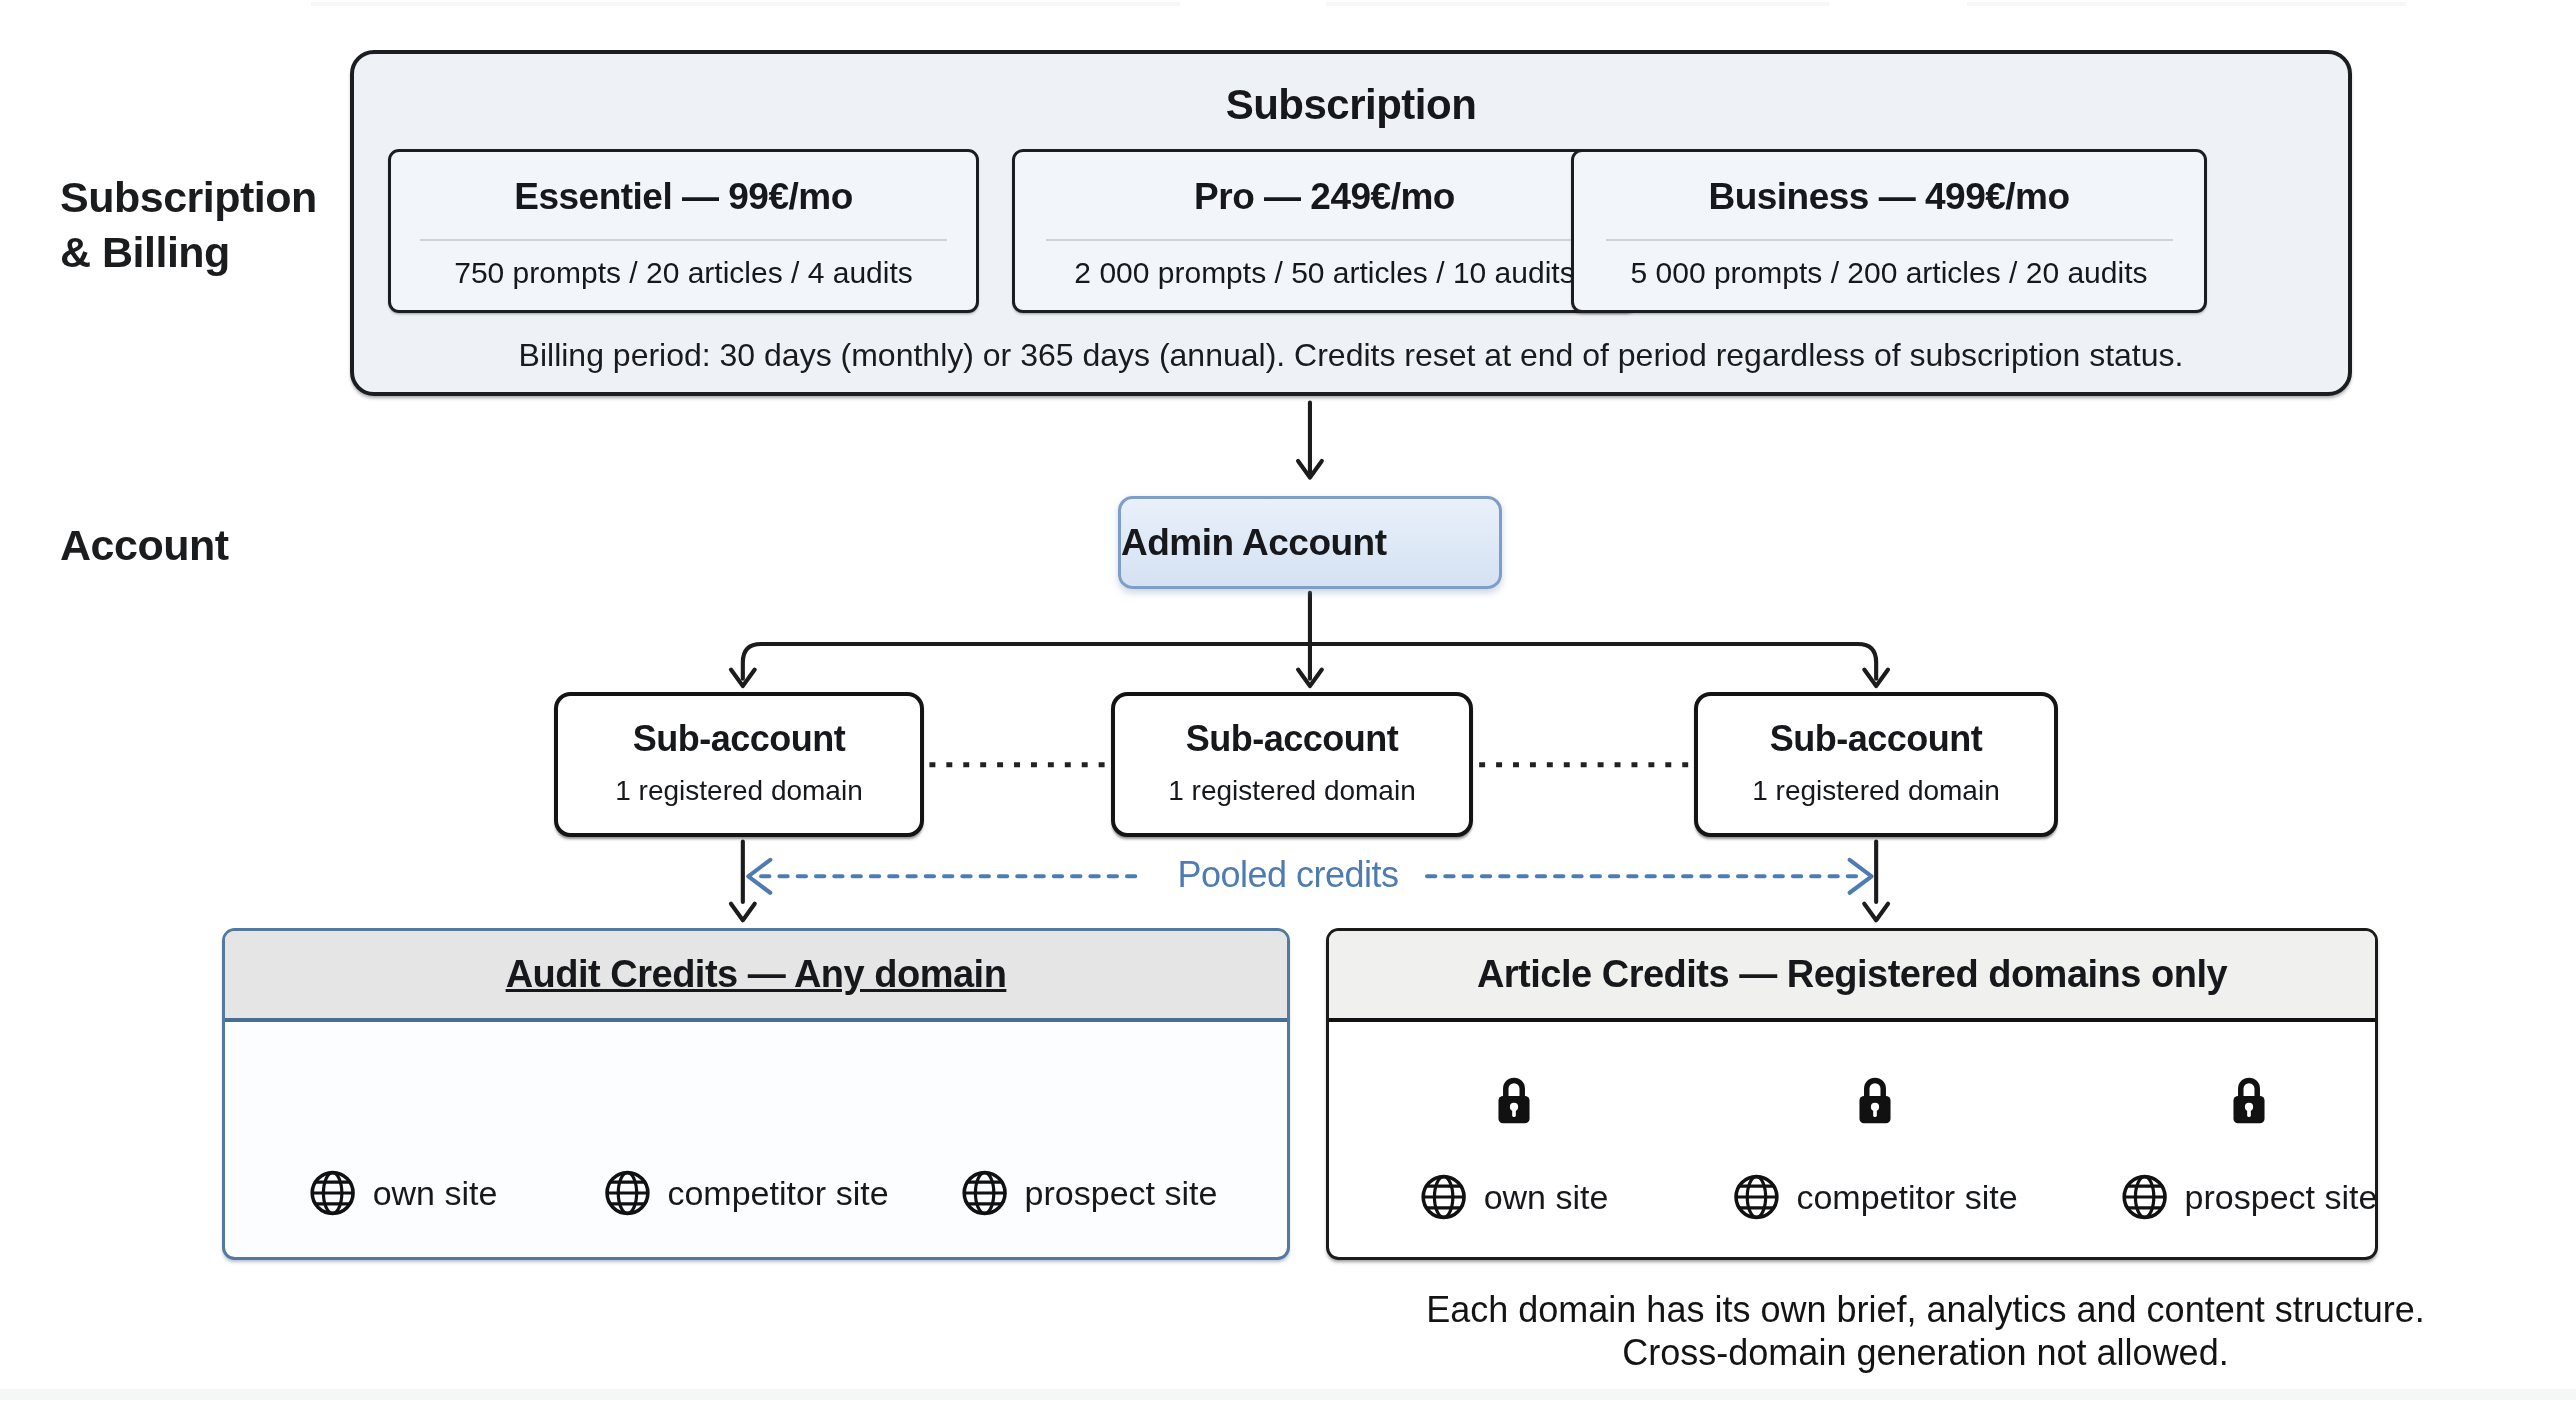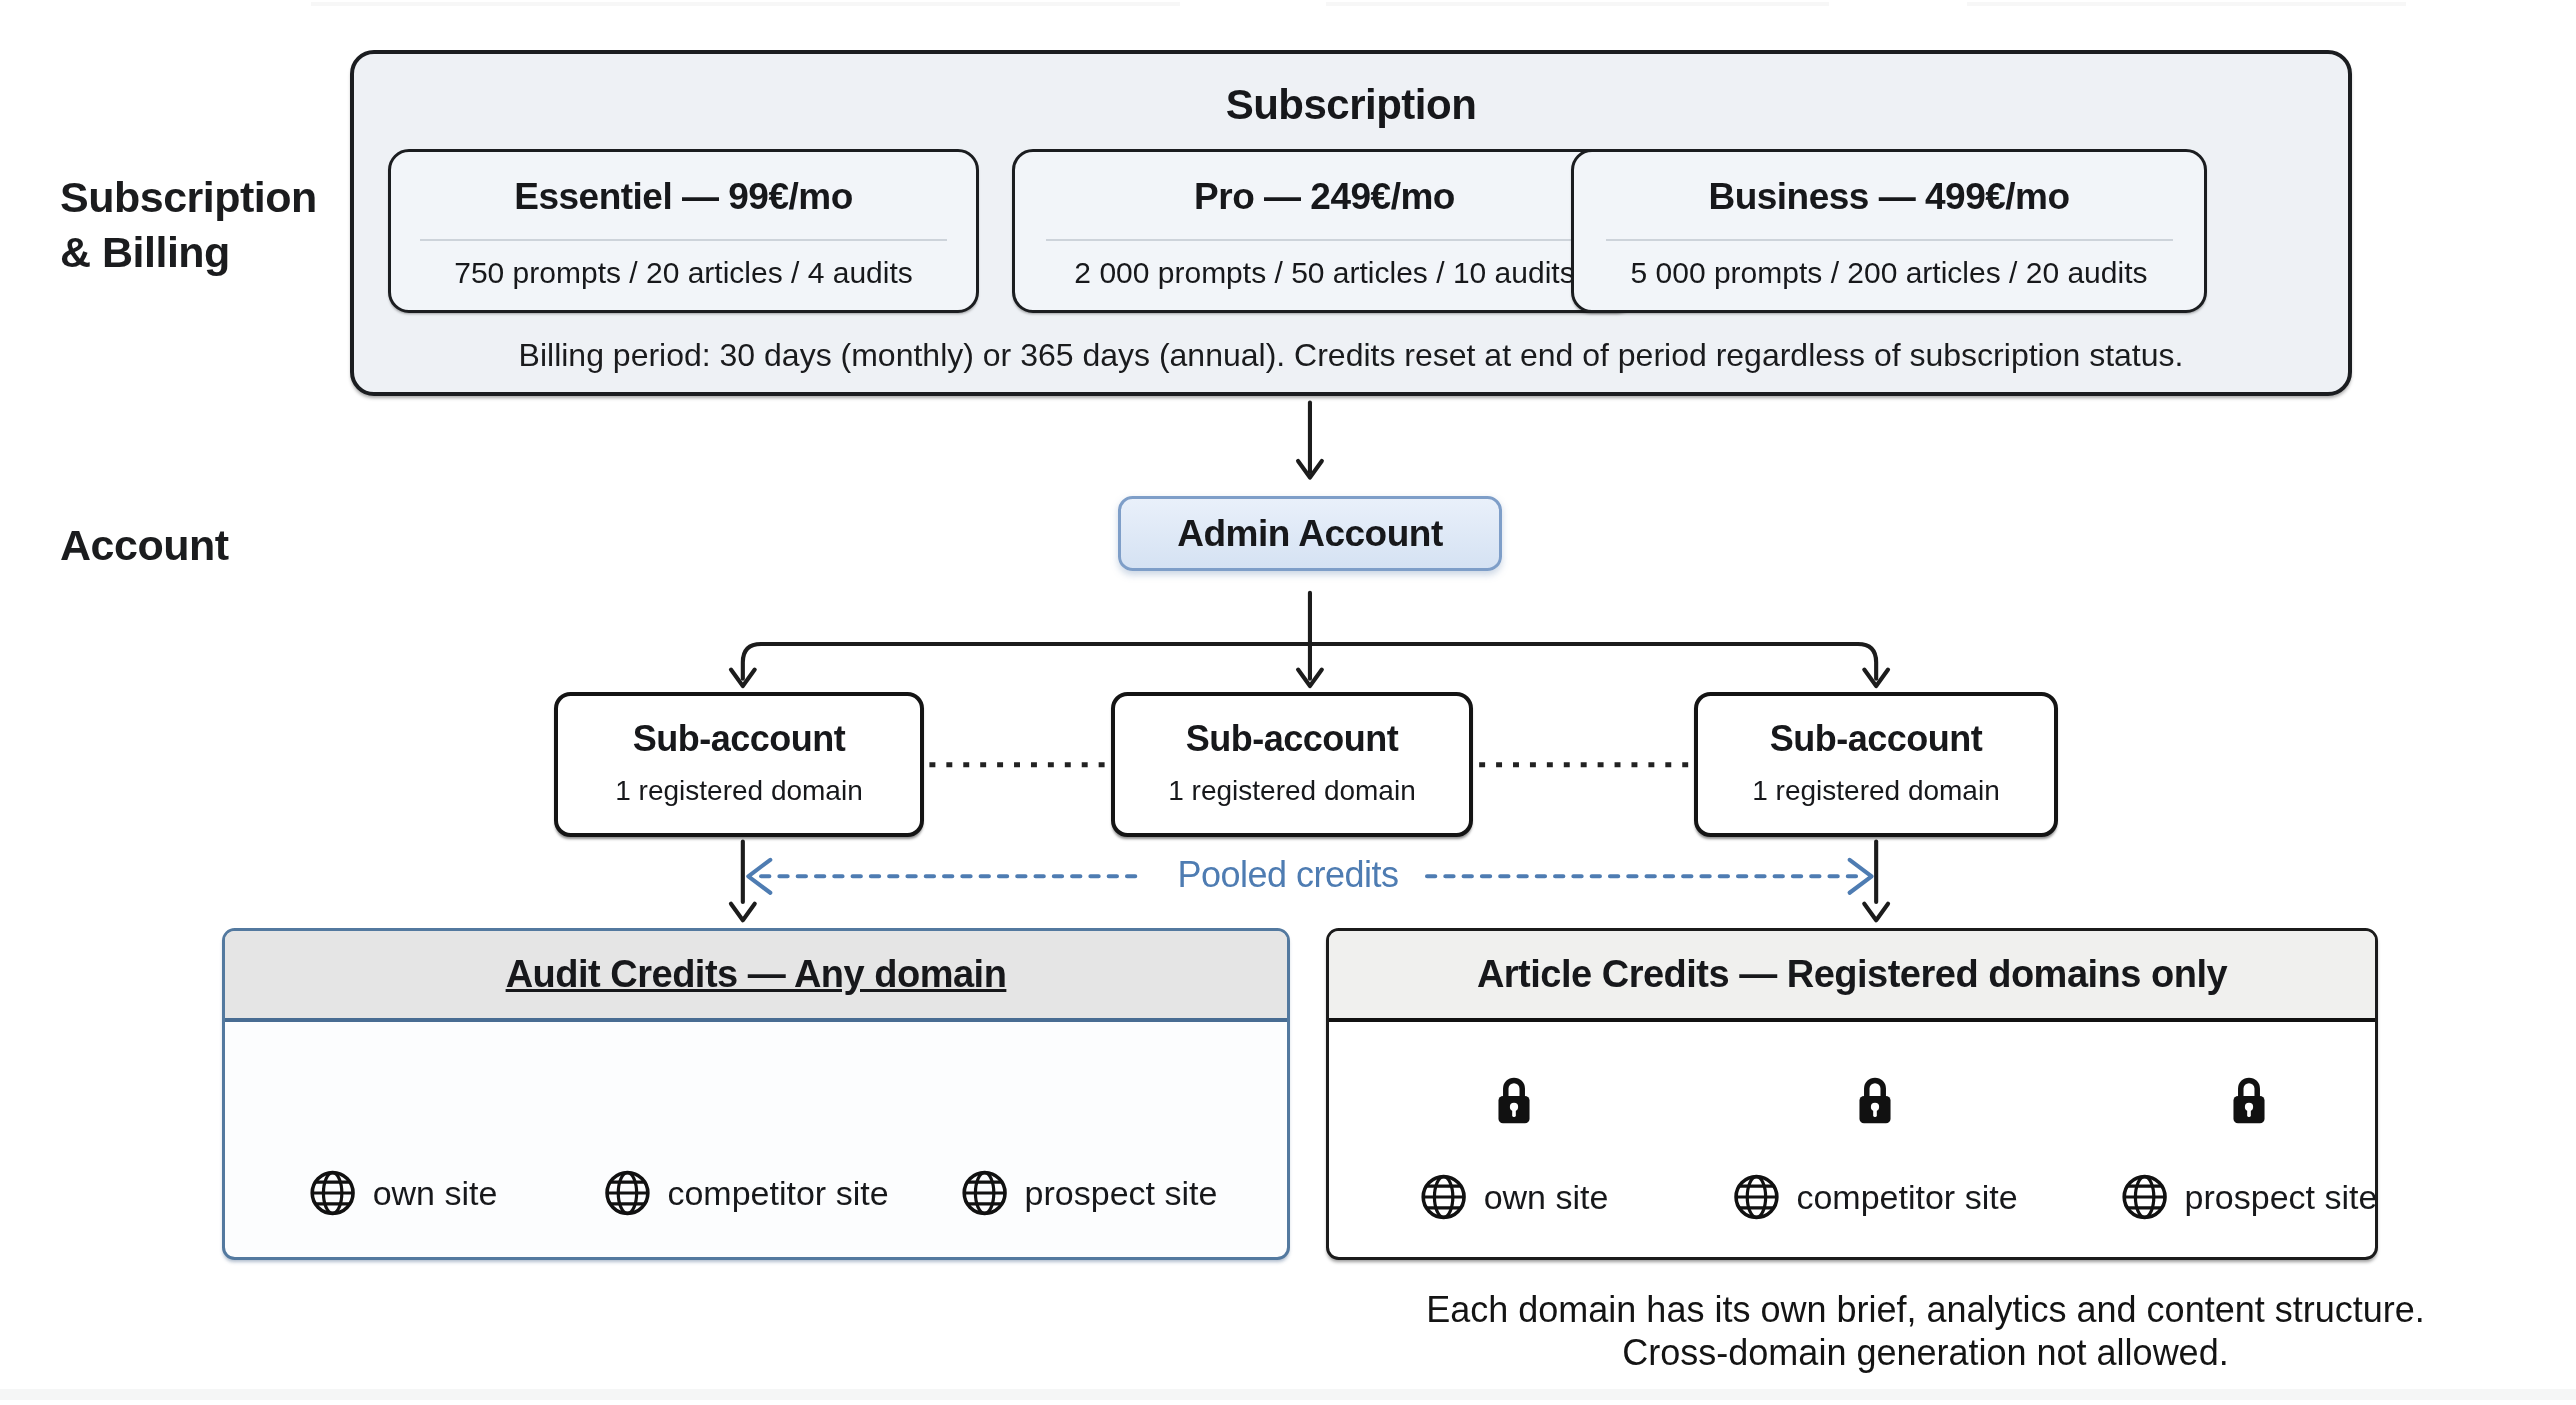--- a/index.html
+++ b/index.html
@@ -17,33 +17,33 @@
   .side-label{position:absolute;left:60px;font-size:43px;font-weight:700;line-height:55px;color:#1b1c1e;letter-spacing:-0.5px;}
   .side-label span{display:block;}
 
   .sub-box{
     position:absolute;left:350px;top:50px;width:2002px;height:346px;box-sizing:border-box;
     background:#eef1f5;border:4.6px solid #1b1d20;border-radius:24px;
     box-shadow:0 3.7px 3.7px -1.8px rgba(0,0,0,0.35);
   }
   .sub-title{position:absolute;left:0;top:27.4px;width:100%;text-align:center;font-size:42px;font-weight:700;letter-spacing:-0.5px;}
   .plan{
-    position:absolute;box-sizing:border-box;background:#f2f5f9;border:3.7px solid #1b1d20;border-radius:21px;
+    position:absolute;box-sizing:border-box;background:#f2f5f9;border:3.7px solid #1b1d20;border-radius:11px;
     box-shadow:0 2.7px 2.7px -1.8px rgba(0,0,0,0.35);
   }
   .plan-name{position:absolute;left:0;top:24px;width:100%;text-align:center;font-size:37px;font-weight:700;letter-spacing:-0.5px;}
   .plan-div{position:absolute;left:5%;top:87px;width:90%;height:1.8px;background:#cdd3da;}
   .plan-quota{position:absolute;left:0;bottom:20px;width:100%;text-align:center;font-size:30px;font-weight:400;}
   .billing{position:absolute;left:350px;top:337px;width:2002px;text-align:center;font-size:32px;font-weight:400;color:#1a1b1d;}
 
   .admin-box{
-    position:absolute;left:1118px;top:496px;width:384px;height:75px;box-sizing:border-box;
+    position:absolute;left:1118px;top:496px;width:384px;height:93px;box-sizing:border-box;
     background:linear-gradient(180deg,#e9f0fa,#d5e2f3);border:3.7px solid #7e9ec8;border-radius:14.6px;
     box-shadow:0 3.7px 7.3px rgba(110,140,180,0.35);
-    display:flex;align-items:center;justify-content:center;font-size:37px;font-weight:700;letter-spacing:-0.5px;
+    display:flex;align-items:center;justify-content:flex-start;font-size:37px;font-weight:700;letter-spacing:-0.5px;
   }
 
   .sub-acct{
     position:absolute;box-sizing:border-box;background:#ffffff;border:4.1px solid #141414;border-radius:16.5px;
     box-shadow:0 3.7px 2.7px -1.8px rgba(0,0,0,0.45);text-align:center;
   }
   .sub-acct .t{position:absolute;left:0;top:22px;width:100%;font-size:36px;font-weight:700;letter-spacing:-0.5px;}
   .sub-acct .s{position:absolute;left:0;top:79px;width:100%;font-size:28px;font-weight:400;}
 
   .pooled-label{

